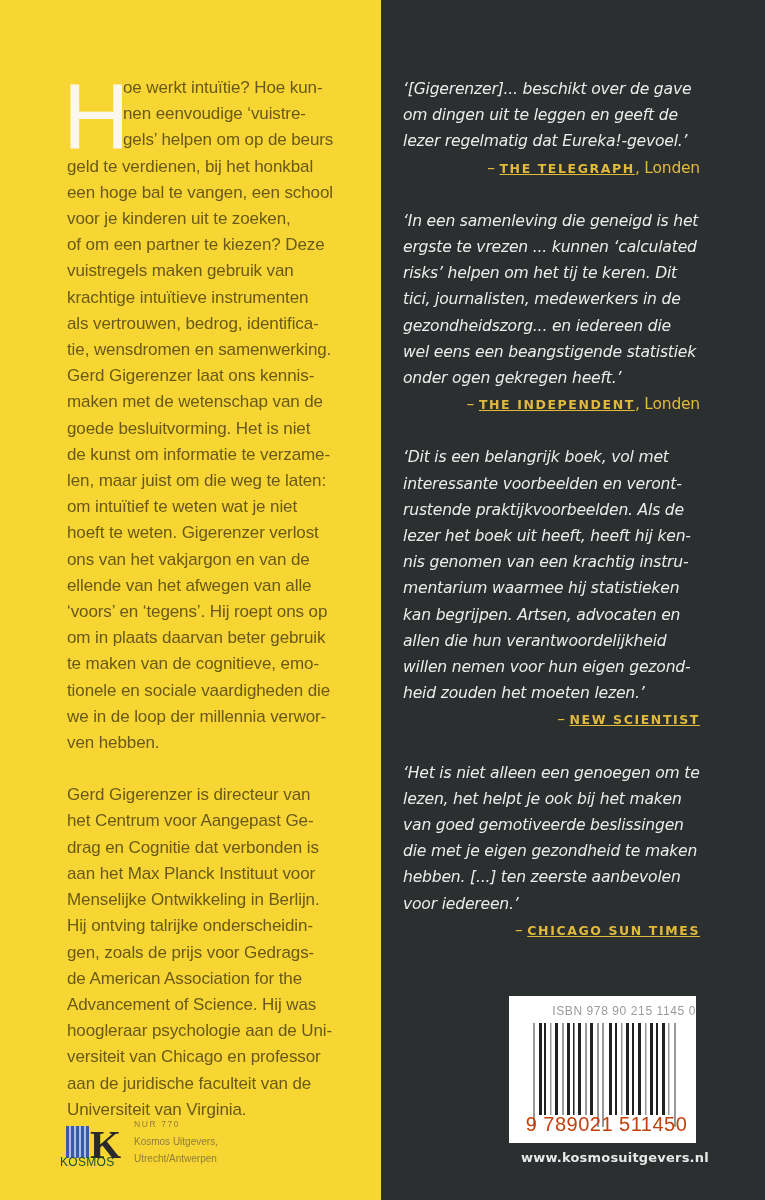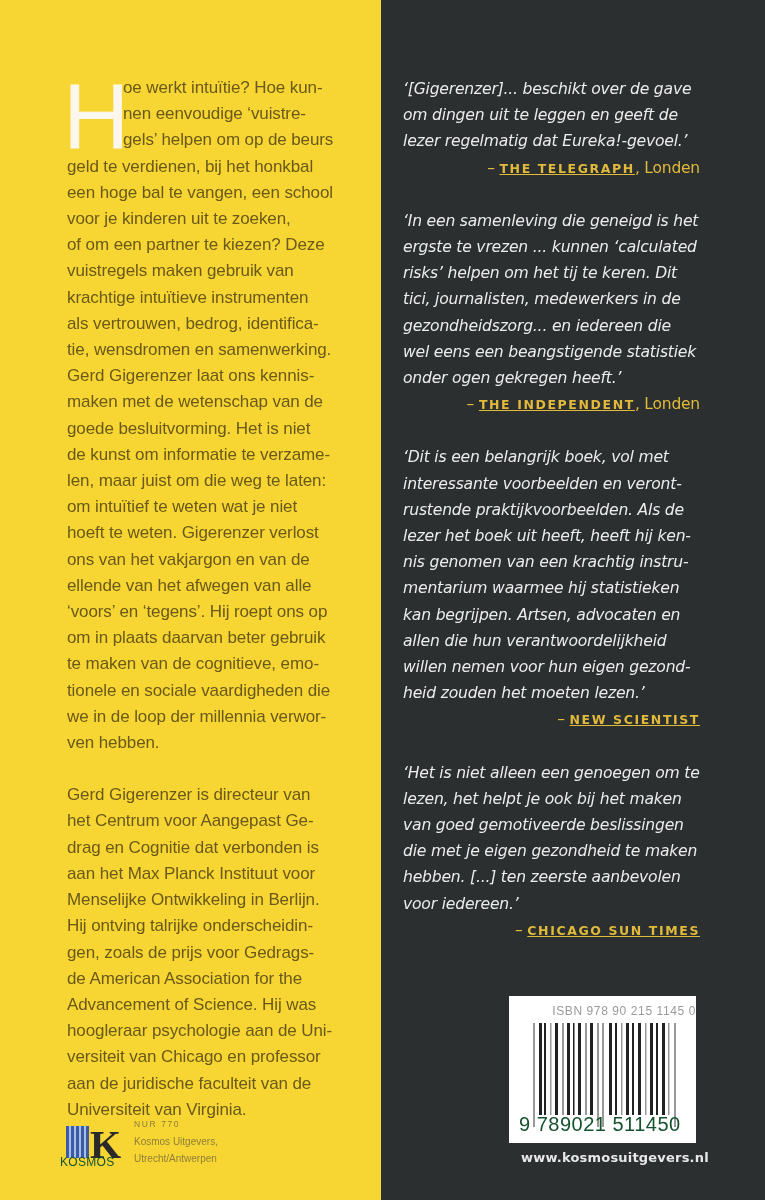--- a/index.html
+++ b/index.html
@@ -48,22 +48,22 @@
     background: #ffffff;
   }
   .isbn-top {
     position: absolute; left: 0; top: 8px; width: 187px; text-align: right;
     font-family: "Liberation Sans", sans-serif; font-size: 12px; color: #9a9a9a;
     letter-spacing: 0.6px;
   }
   .bars { position: absolute; left: 24px; top: 27px; width: 145px; height: 104px; }
   .isbn-bottom {
     position: absolute; left: 10px; top: 117px; width: 175px;
-    font-family: "Liberation Sans", sans-serif; font-size: 20px; color: #14532d;
-    letter-spacing: 0.5px; white-space: nowrap;
+    font-family: "Liberation Sans", sans-serif; font-size: 20px; color: #c2410c;
+    letter-spacing: 0.5px; white-space: nowrap; text-align: center;
   }
   .website {
     position: absolute; left: 521px; top: 1150px;
     font-family: "DejaVu Sans", sans-serif; font-size: 13px; font-weight: bold;
     color: #e8e8e8; letter-spacing: 0.2px;
   }
   .logo { position: absolute; left: 64px; top: 1118px; width: 62px; height: 50px; }
   .logo-word {
     position: absolute; left: 60px; top: 1155px;
     font-family: "Liberation Sans", sans-serif; font-size: 12px; color: #14532d;

